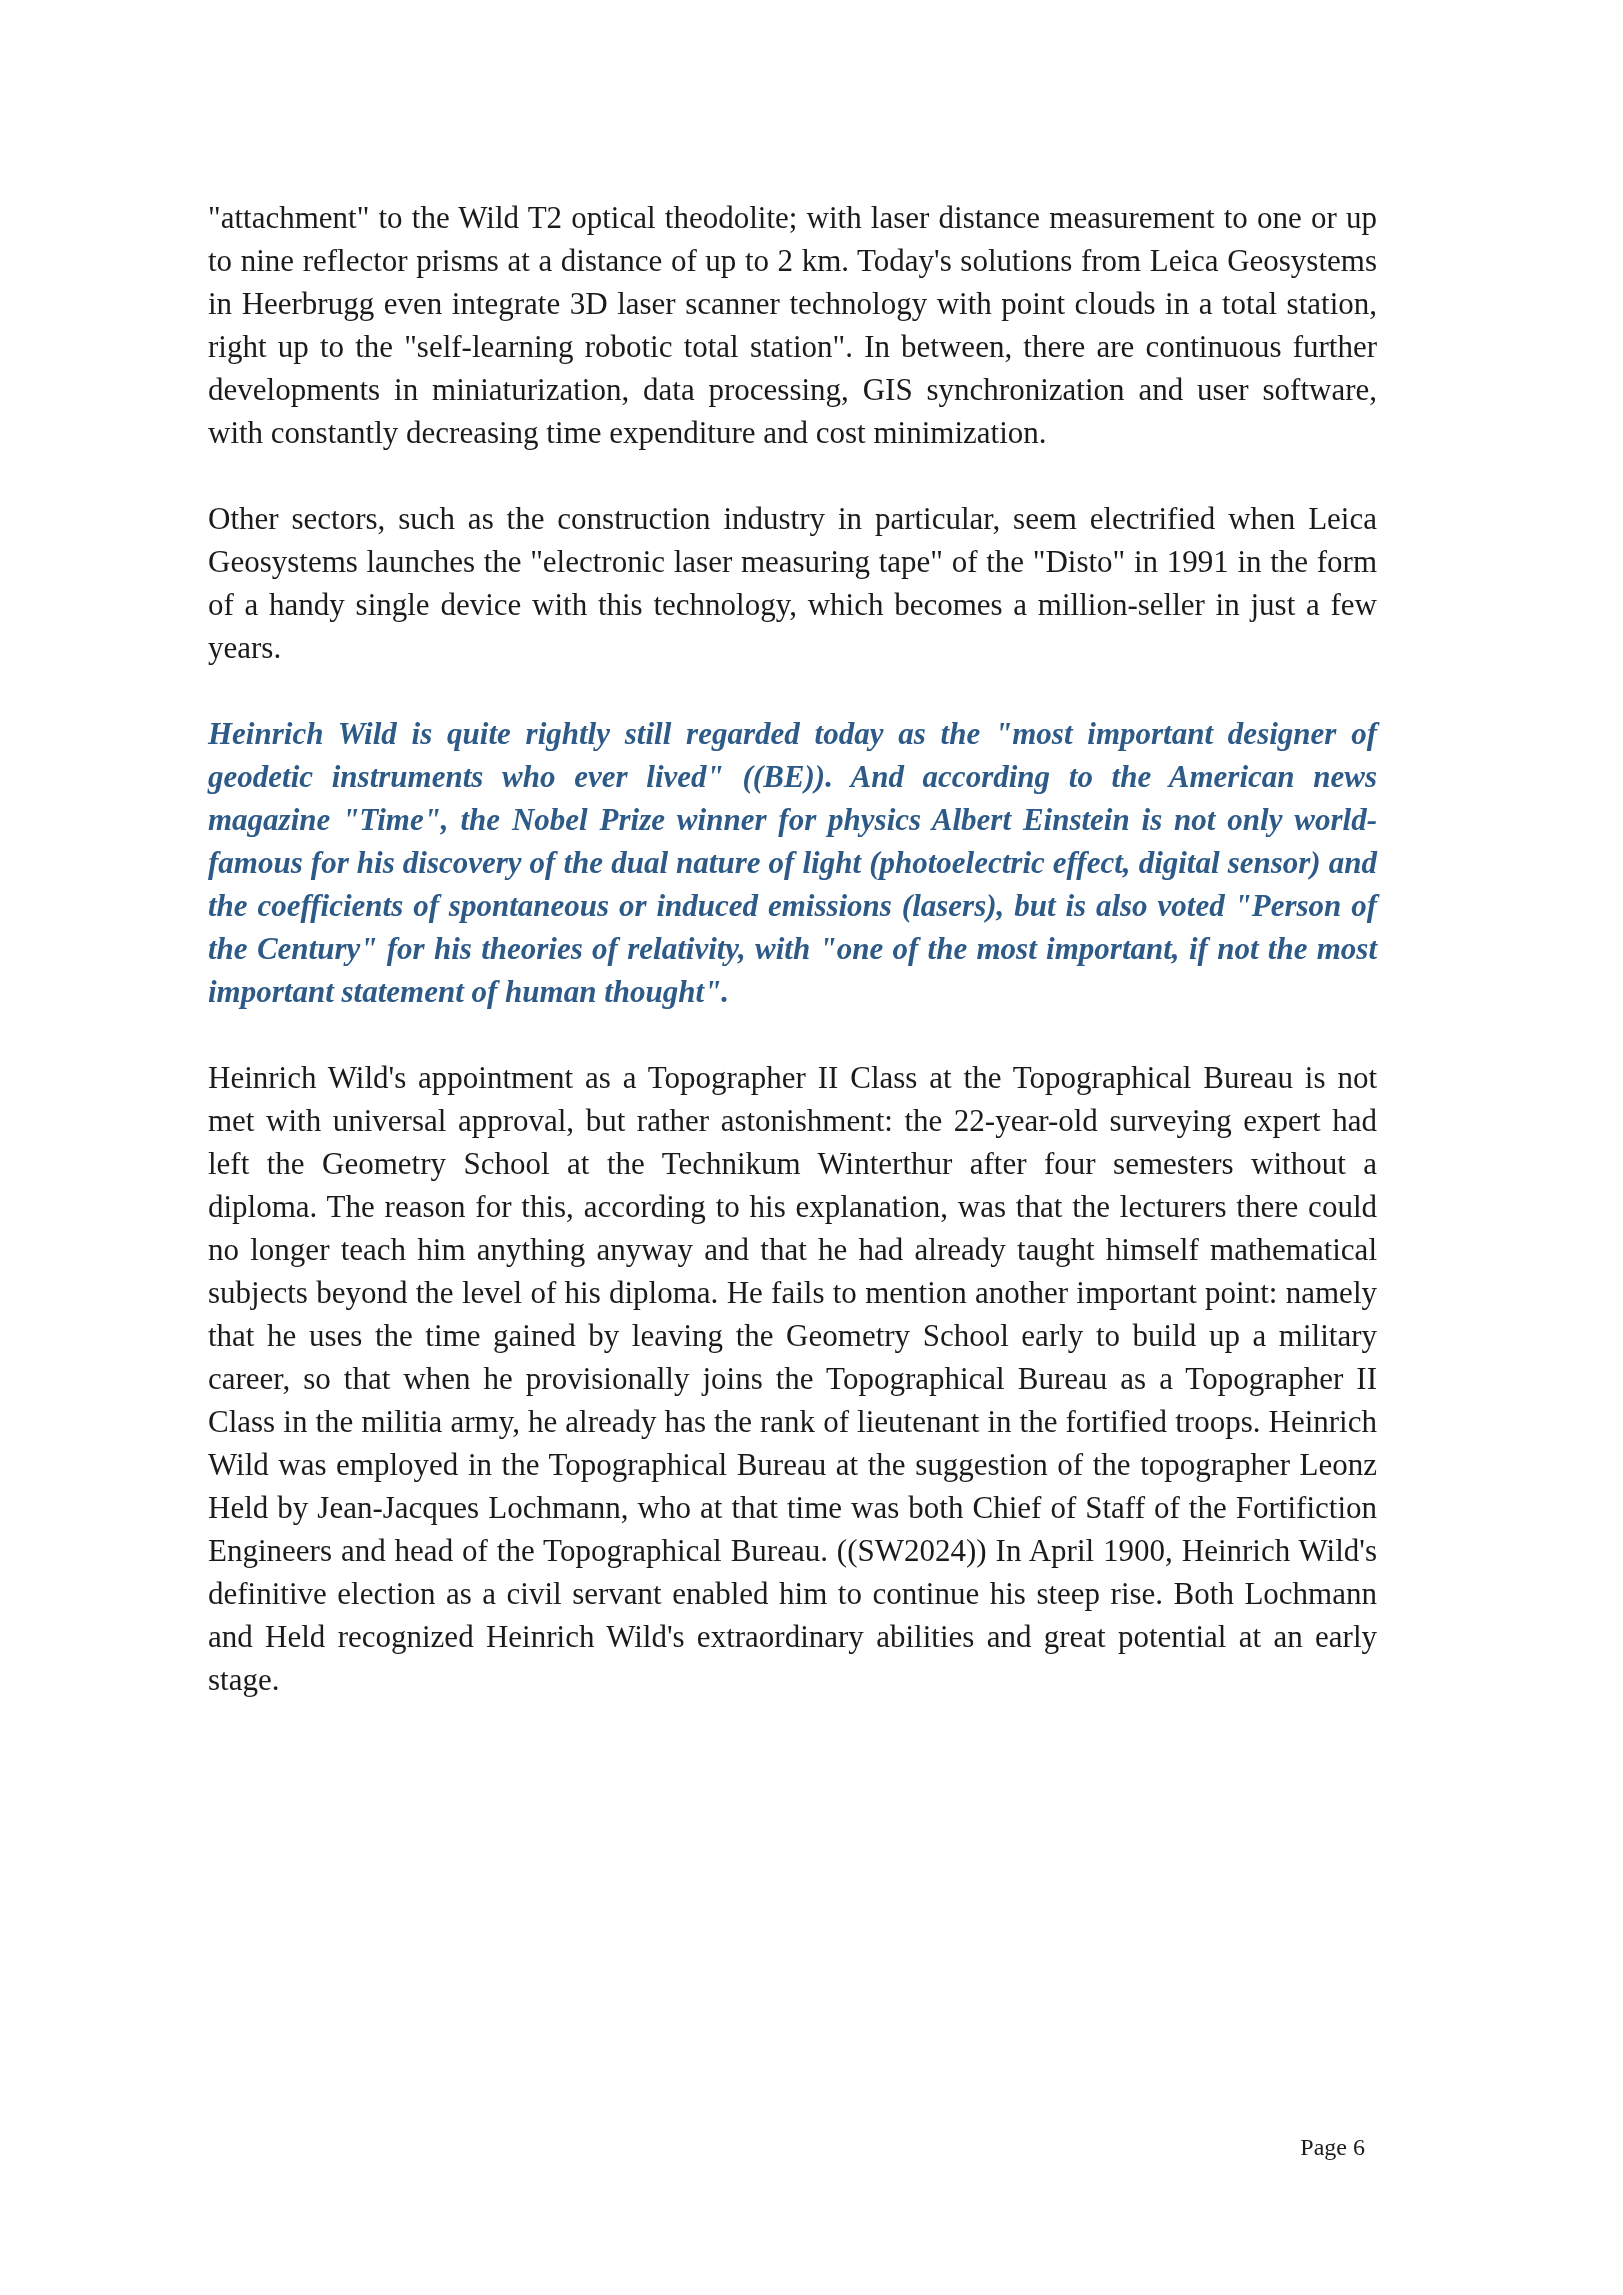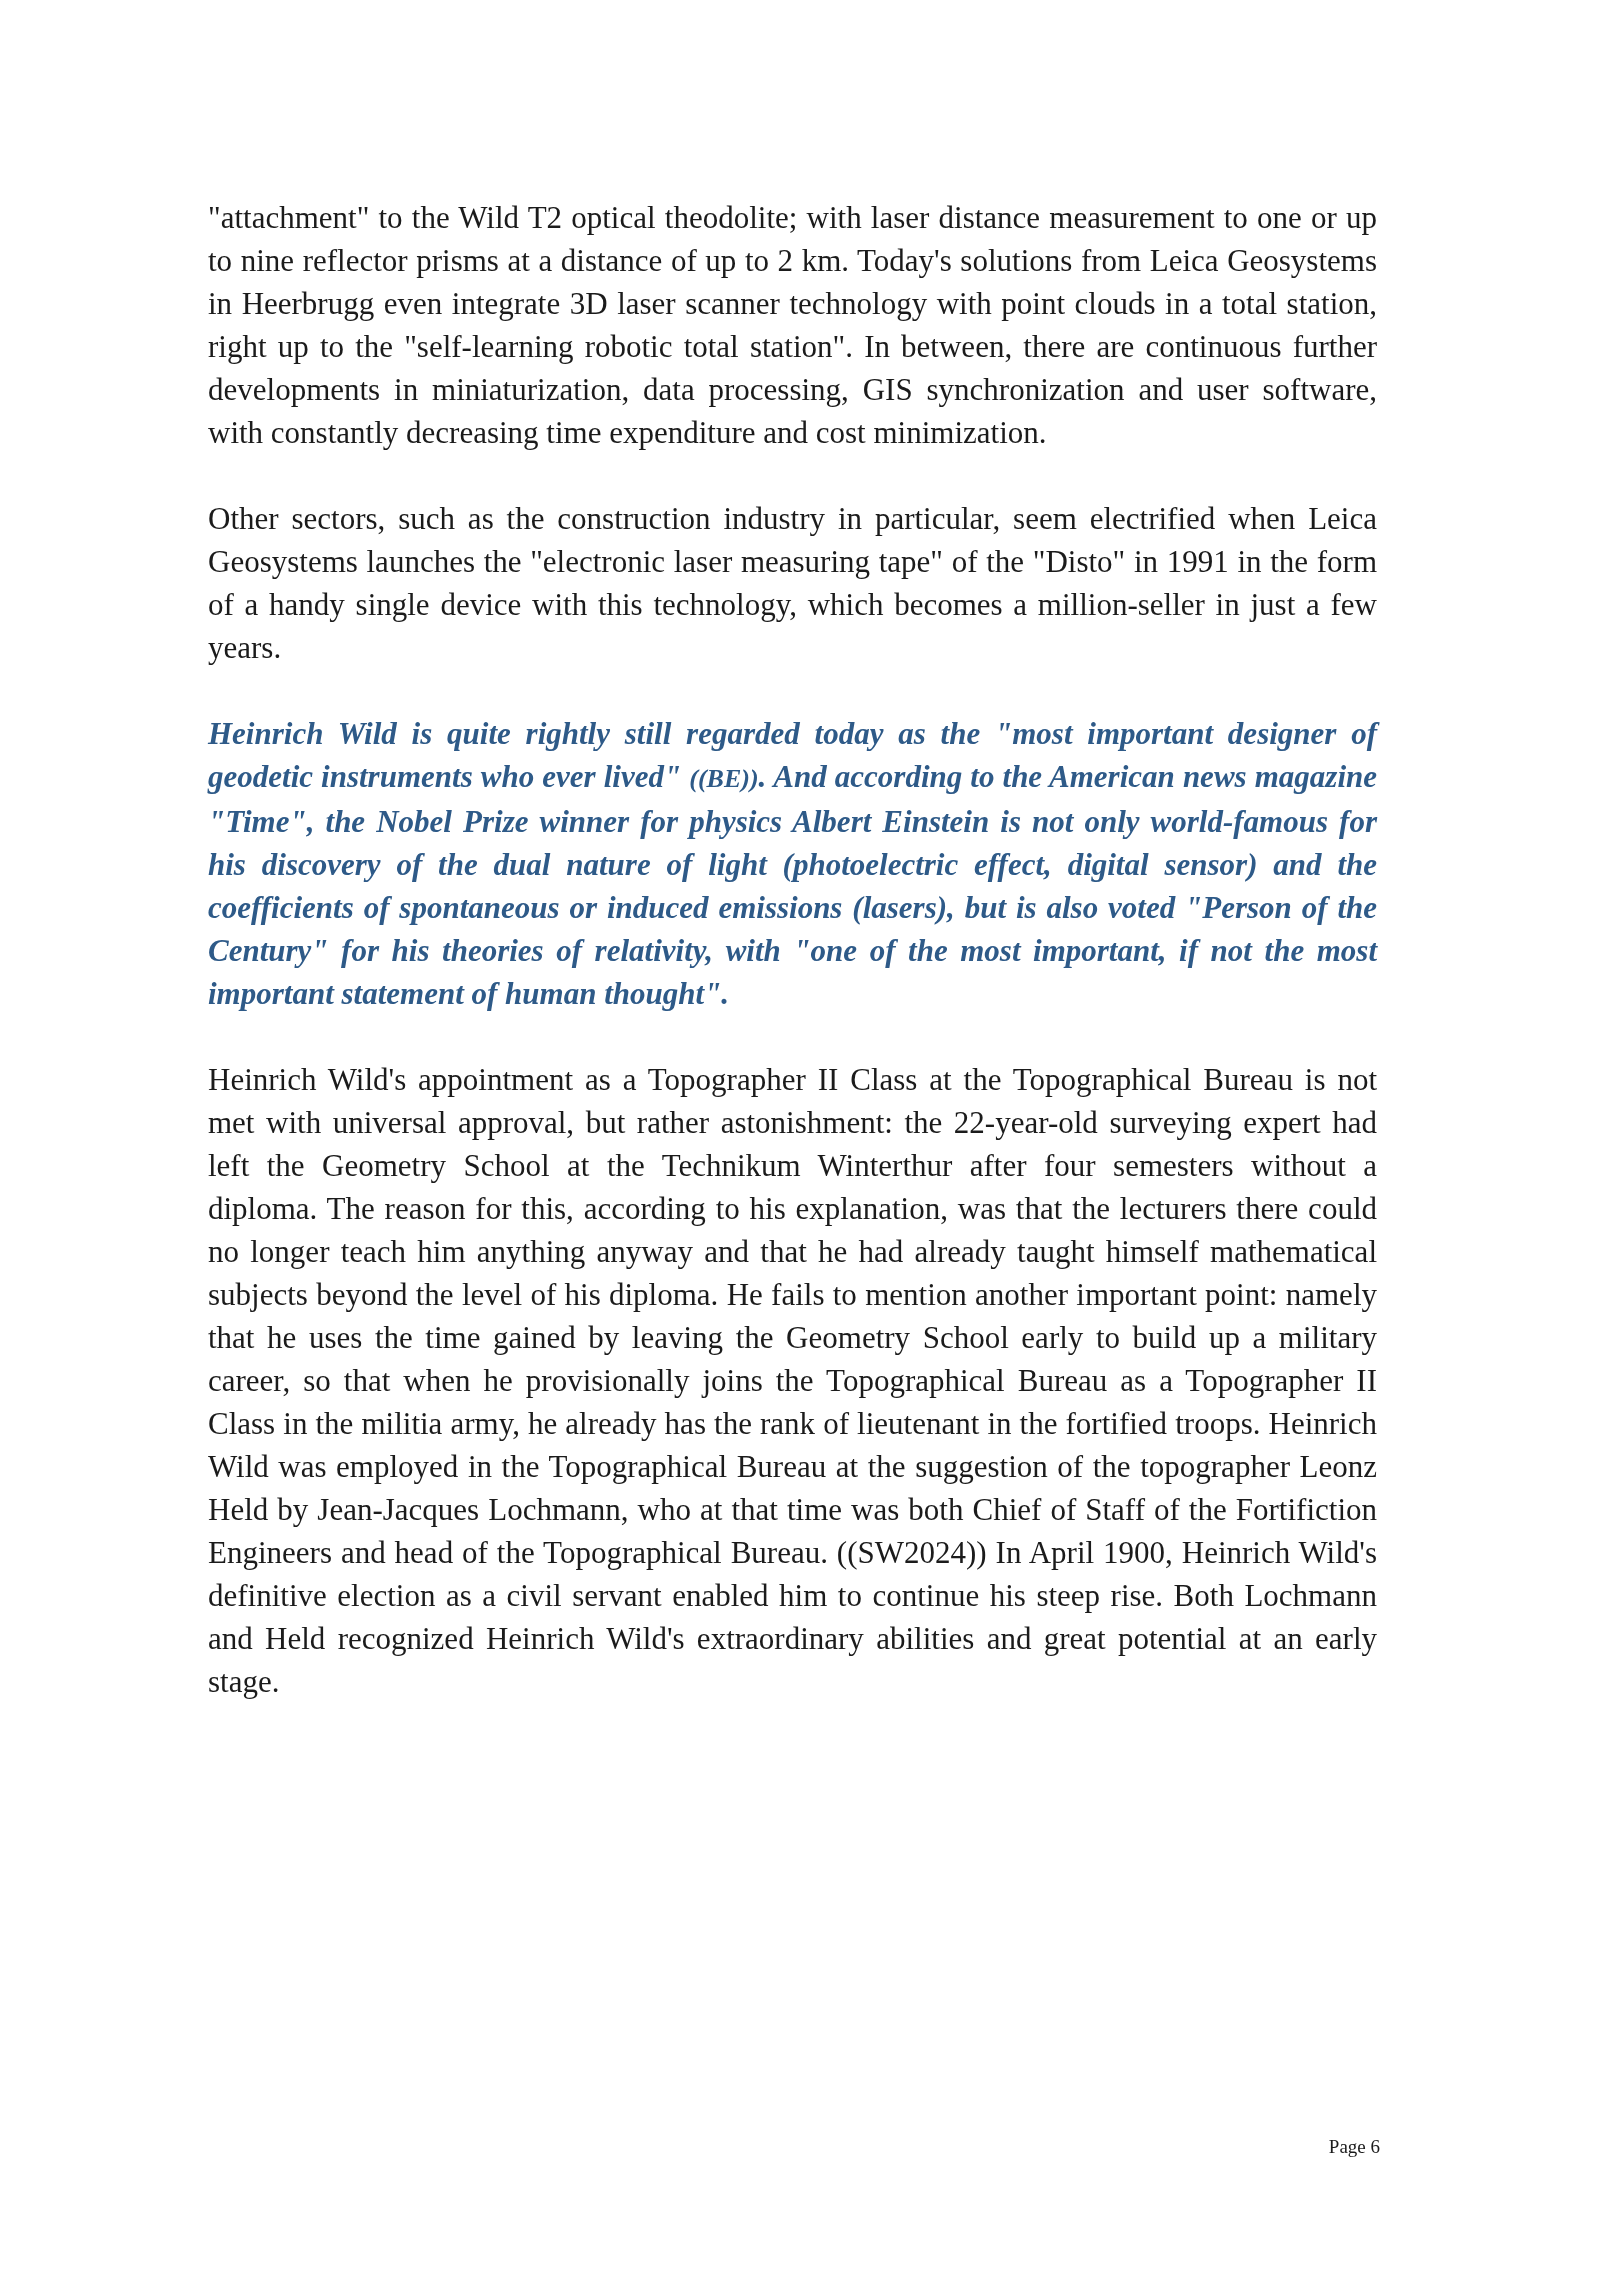--- a/index.html
+++ b/index.html
@@ -32,27 +32,27 @@
     line-height: 43px;
     text-align: justify;
     color: var(--text-color, #1b1b1b);
   }
   .para.quote {
     color: var(--accent-blue, #2E5A88);
     font-weight: bold;
     font-style: italic;
   }
   .para.quote .note {
-    font-size: 26px;
+    font-size: 31px;
   }
   .footer {
     position: absolute;
-    right: 243px;
+    right: 258px;
     top: 2128px;
-    font-size: 19px;
+    font-size: 24px;
     line-height: 38px;
     color: var(--text-color, #1b1b1b);
     font-family: Liberation Serif, serif;
   }
 </style>
 </head>
 <body>
 
 <div class="page">
   <main class="content">

